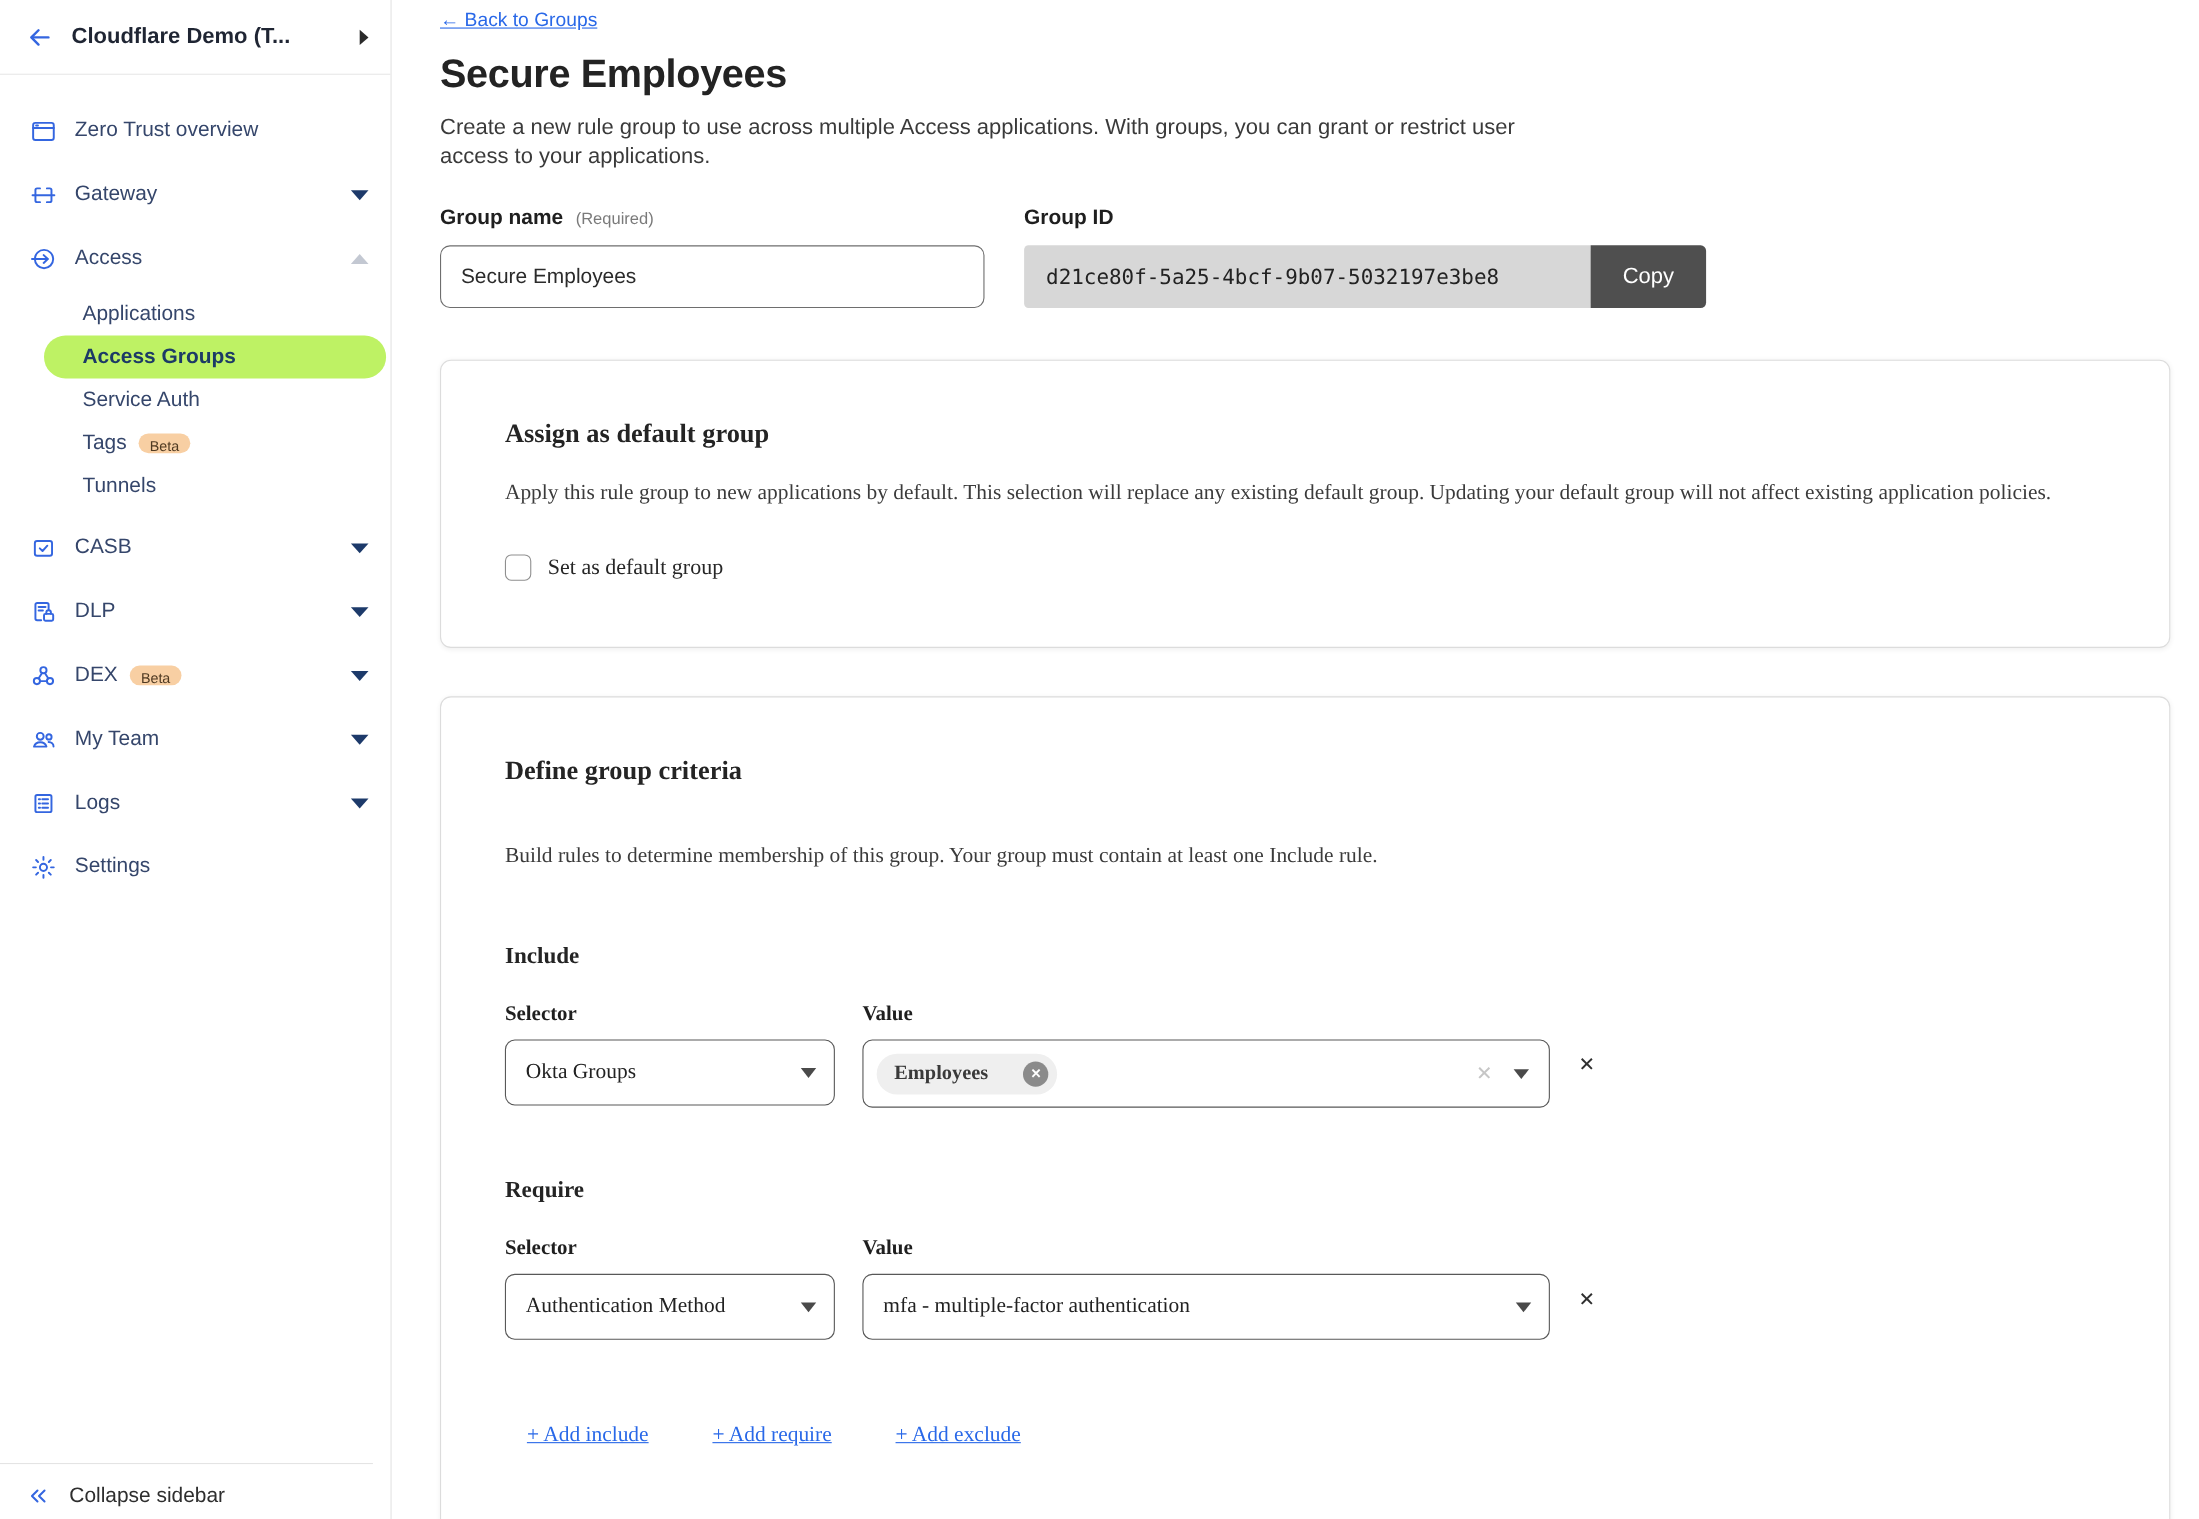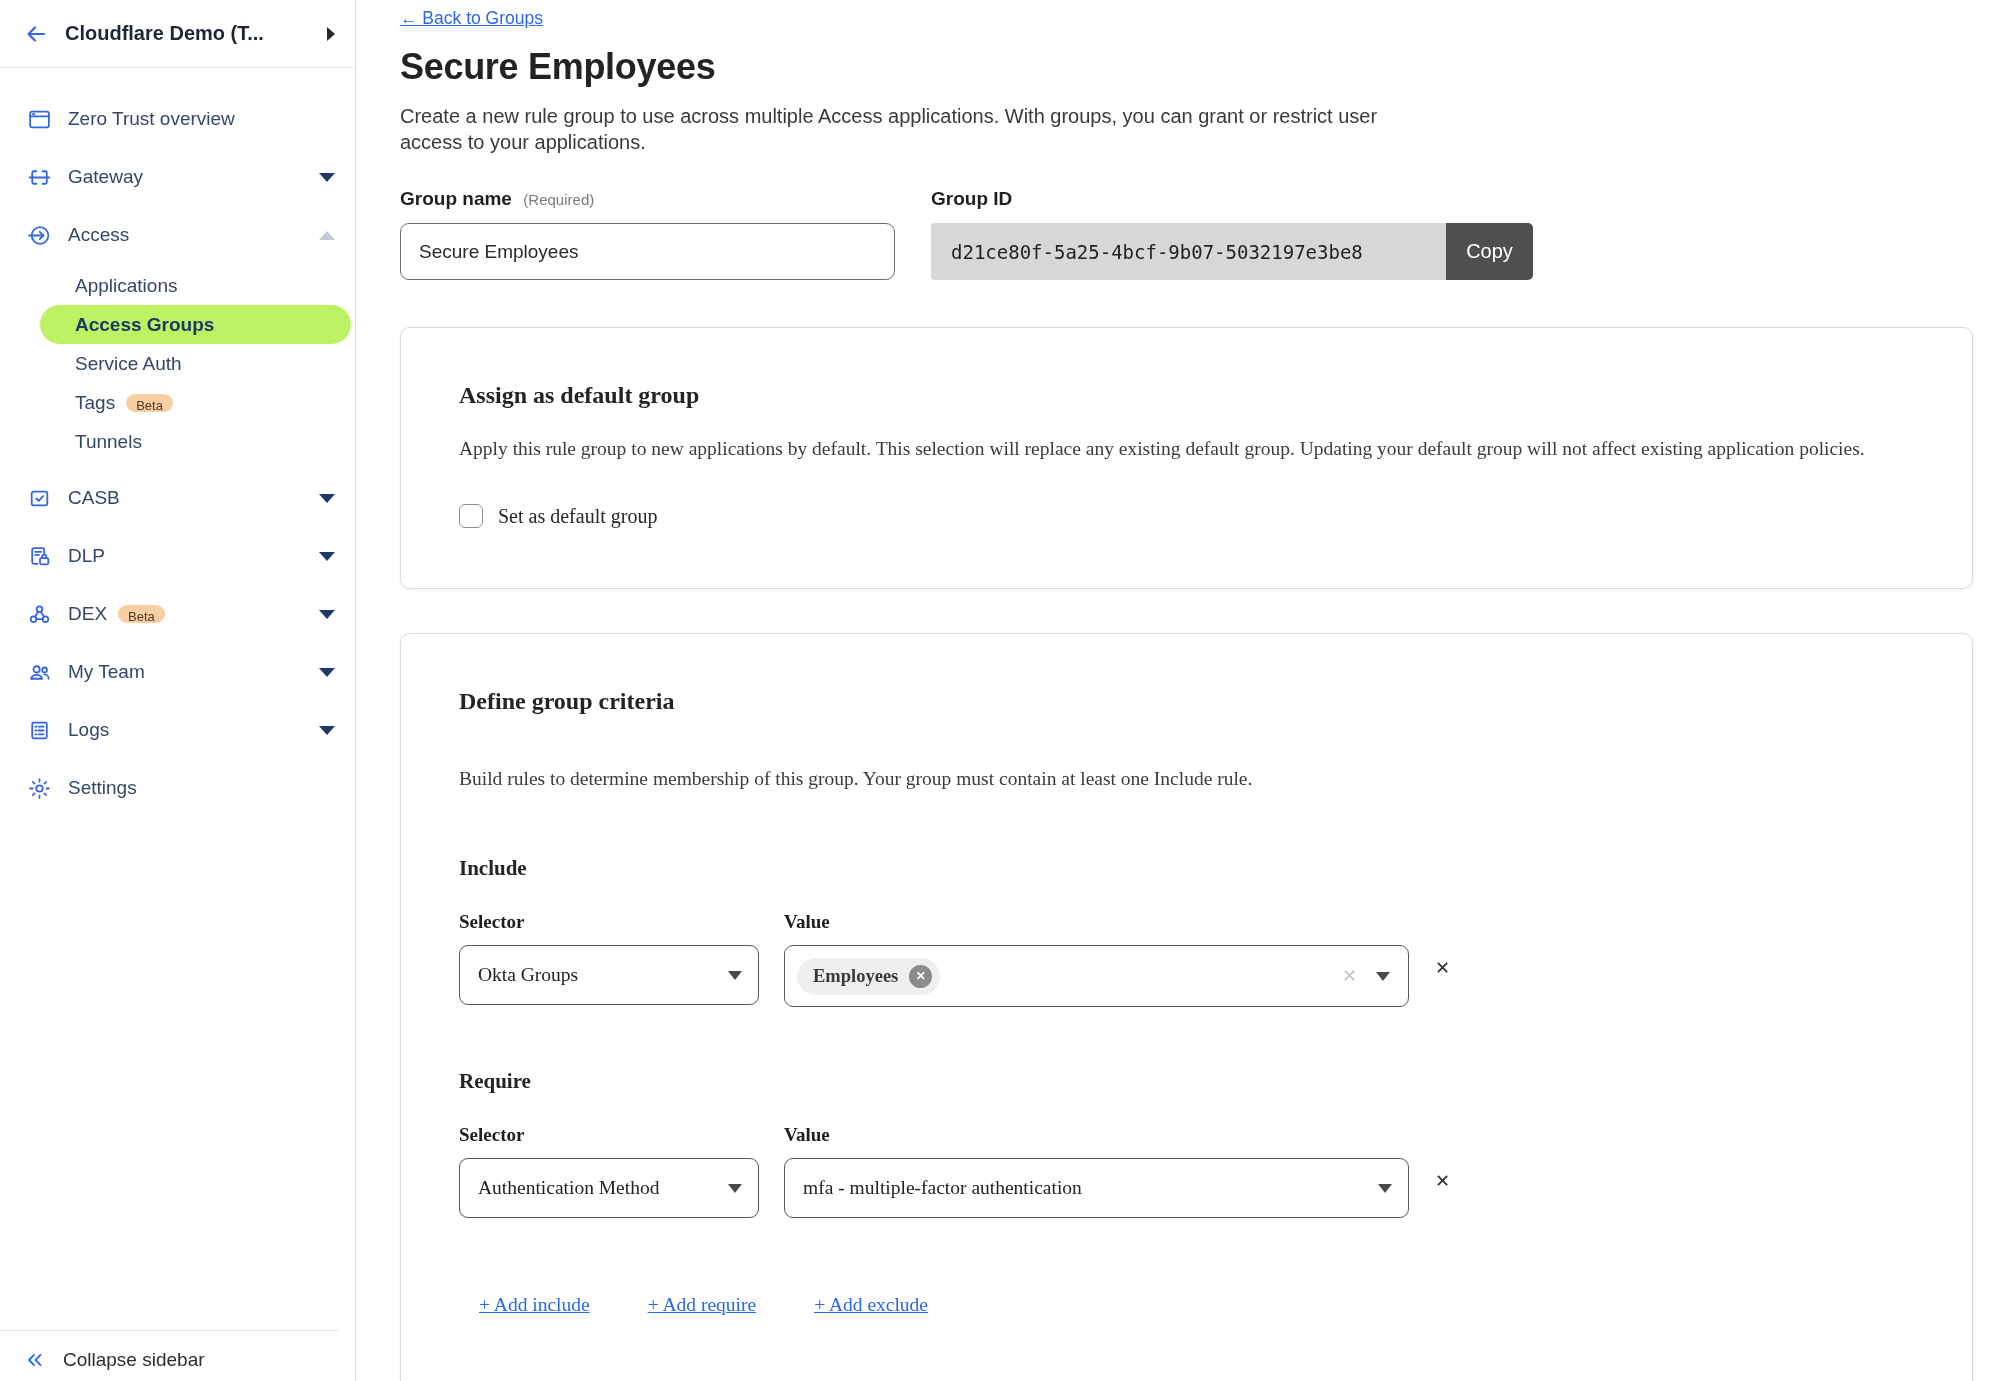--- a/index.html
+++ b/index.html
@@ -51,21 +51,21 @@
   .required-hint { font-size:15px; color:#7a7a7a; font-weight:400; margin-left:7px; }
   .text-input { display:block; margin-top:13px; width:495px; height:57px;
                 border:1px solid #6e6e6e; border-radius:9px; font-size:19px;
                 padding:0 18px; color:#2b2b2b; background:#fff; outline:none;
                 font-family:"Liberation Sans", sans-serif; }
   .group-id-block { margin-left:36px; }
   .id-row { margin-top:13px; display:flex; }
   .id-box { width:515px; height:57px; background:#d7d7d7; display:flex; align-items:center;
             padding:0 20px; font-family:"DejaVu Sans Mono", monospace; font-size:19px;
             color:#222; border-radius:4px 0 0 4px; }
-  .copy-btn { width:87px; height:57px; background:#4f4f4f; color:#fff; font-size:20px;
+  .copy-btn { width:105px; height:57px; background:#4f4f4f; color:#fff; font-size:20px;
               border:none; border-radius:0 5px 5px 0; cursor:pointer;
               font-family:"Liberation Sans", sans-serif; }
 
   .card { margin-top:47px; width:1573px; border:1px solid #dcdcdc; border-radius:10px;
           box-shadow:0 1px 5px rgba(0,0,0,0.06); padding:54px 58px 60px; background:#fff;font-family:Liberation Serif, serif; }
   .card-title { font-size:24px; font-weight:700; color:#242424; }
   .card-desc { margin-top:24px; font-size:19.5px; line-height:31px; color:#3b3b3b; }
 
   .checkbox-row { margin-top:40px; display:flex; align-items:center; cursor:pointer; }
   .checkbox { width:24px; height:24px; border:1.5px solid #8f8f8f; border-radius:6px; background:#fff; }
@@ -83,21 +83,21 @@
                 display:flex; align-items:center; padding:0 16px 0 18px; font-size:19.5px;
                 color:#222; background:#fff; cursor:pointer; }
   .select-caret { margin-left:auto; width:0; height:0;
                   border-left:7px solid transparent; border-right:7px solid transparent;
                   border-top:9px solid #4a4a4a; }
   .value-box { margin-left:25px; width:625px; height:62px; border:1.5px solid #585858;
                border-radius:9px; display:flex; align-items:center;
                padding:0 18px 0 12px; background:#fff; cursor:pointer; }
   .value-select { margin-left:25px; width:625px; }
   .chip { display:flex; align-items:center; background:#efefef; border-radius:19px;
-          padding:7px 8px 7px 16px; font-size:18.5px; font-weight:700; color:#3a3a3a; }
+          padding:7px 8px 7px 16px; font-size:18.5px; font-weight:700; color:#3a3a3a;gap:21px; }
   .chip-x { margin-left:11px; width:23px; height:23px; border-radius:50%; background:#8b8b8b;
             color:#fff; display:flex; align-items:center; justify-content:center;
             font-size:12px; cursor:pointer; }
   .clear-x { margin-left:auto; color:#c6c6c6; font-size:18px; cursor:pointer; }
   .value-box .select-caret { margin-left:19px; }
   .row-remove { margin-left:26px; margin-top:14px; font-size:18px; color:#2f2f2f;
                 cursor:pointer; line-height:1; }
   .add-links { display:flex; margin-top:76px; margin-left:20px; }
   .add-link { color:#2968e8; font-size:19.5px; text-decoration:underline; cursor:pointer; }
   .add-link + .add-link { margin-left:58px; }

